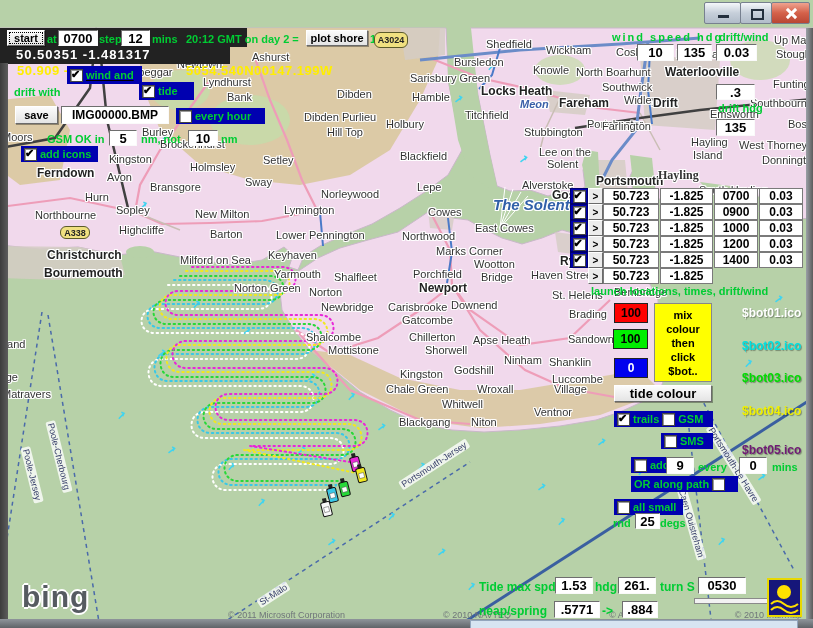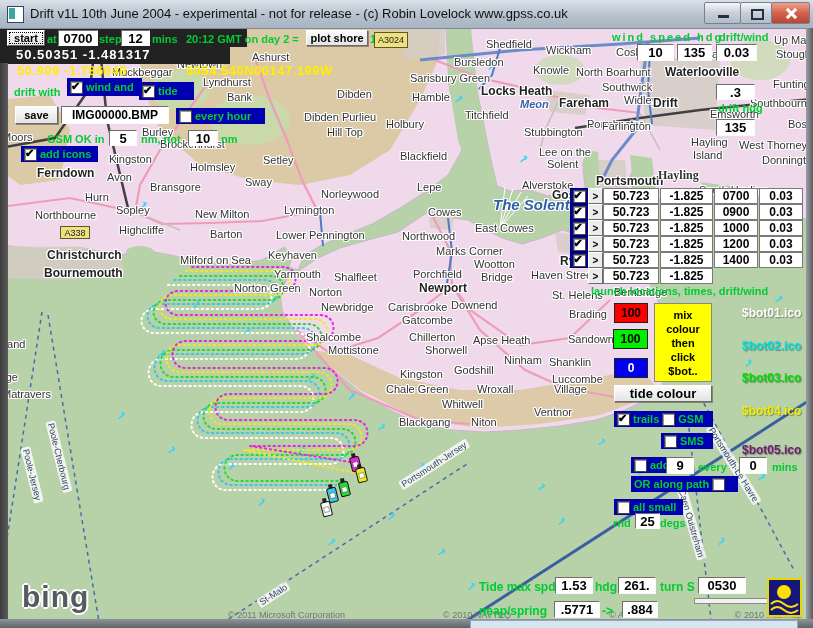--- a/index.html
+++ b/index.html
@@ -39,22 +39,22 @@
   .panel-dark{background:#222;}
   
   .maplabel{position:absolute;font-size:11px;color:#333;white-space:nowrap;
     text-shadow:1px 0 0 #fff,-1px 0 0 #fff,0 1px 0 #fff,0 -1px 0 #fff,1px 1px 0 #fff,-1px -1px 0 #fff,1px -1px 0 #fff,-1px 1px 0 #fff;}
   .maplabel.b{font-weight:bold;color:#222;font-size:12px;}
   .maplabel.w{color:#3a5fa8;font-style:italic;font-weight:bold;}
   .maplabel.w2{color:#3060a8;font-style:italic;font-weight:bold;font-size:15px;}
   .maplabel.s{font-family:"Liberation Serif",serif;font-weight:bold;color:#333;font-size:12px;}
   .ferry{position:absolute;font-size:9px;color:#39406b;background:rgba(255,255,255,.78);padding:0 2px;border-radius:2px;
     white-space:nowrap;transform-origin:0 0;}
-  .roadsign{position:absolute;background:#f0e080;border:1px solid #5a5a2a;border-radius:0;color:#222;
-    font-size:9px;font-weight:normal;display:flex;align-items:center;justify-content:center;box-sizing:border-box;}
+  .roadsign{position:absolute;background:#f0e080;border:1px solid #5a5a2a;border-radius:6px;color:#222;
+    font-size:9px;font-weight:bold;display:flex;align-items:center;justify-content:center;box-sizing:border-box;}
   
   .tcell{position:absolute;height:16px;background:#fff;border:1px solid #7a7a7a;box-sizing:border-box;
     font-weight:bold;font-size:12px;display:flex;align-items:center;justify-content:center;}
   .tcb{position:absolute;width:18px;height:16px;background:#0000b0;border:1px solid #000070;box-sizing:border-box;
     display:flex;align-items:center;justify-content:center;}
   .tbtn{position:absolute;width:15px;height:16px;background:#ececec;border:1px solid;border-color:#fff #6a6a6a #6a6a6a #fff;
     box-sizing:border-box;font-size:10px;font-weight:bold;display:flex;align-items:center;justify-content:center;}
   .botlab{position:absolute;font-weight:bold;font-size:12px;white-space:nowrap;text-shadow:1px 1px 1px rgba(0,0,0,.35);}
   .rgb{position:absolute;border:1px solid #222;font-weight:bold;font-size:12px;display:flex;align-items:center;justify-content:center;box-sizing:border-box;}
   .mixbox{position:absolute;background:#ffff00;border:1px solid #888;color:#000;font-weight:bold;font-size:11px;
@@ -385,21 +385,21 @@
 
   <span class="abs white-co" style="left:16px;top:47px;">50.50351  -1.481317</span>
   <span class="abs ylw" style="left:17px;top:63px;">50.909  -1.786648</span>
   <span class="abs ylw" style="left:186px;top:63px;">5054.540N00147.199W</span>
 
   <div class="abs inp" style="left:716px;top:84px;width:39px;height:16px;">.3</div>
   <span class="abs green" style="left:718px;top:102px;">drift hdg</span>
   <div class="abs inp" style="left:716px;top:119px;width:39px;height:17px;">135</div>
 
   <span class="abs green" style="left:14px;top:86px;">drift with</span>
-  <div class="abs bluebox" style="left:67px;top:78px;width:75px;height:18px;">
+  <div class="abs bluebox" style="left:67px;top:66px;width:75px;height:18px;text-decoration:underline;">
     <span class="cb checked"></span>
     <span class="green">wind and</span>
   </div>
   <div class="abs bluebox" style="left:139px;top:82px;width:55px;height:18px;">
     <span class="cb checked"></span>
     <span class="green">tide</span>
   </div>
 
   <div class="abs btn" style="left:15px;top:106px;width:43px;height:18px;">save</div>
   <div class="abs inp" style="left:61px;top:106px;width:108px;height:18px;font-size:12px;">IMG00000.BMP</div>
@@ -528,24 +528,20 @@
   <div class="sunicon" style="left:767px;top:578px;width:35px;height:39px;">
     <svg width="31" height="35" viewBox="0 0 31 35">
       <circle cx="15" cy="12" r="7" fill="#ffe000"></circle>
       <g stroke="#ffe000" stroke-width="2" fill="none">
         <path d="M2,24 Q8,18 15,24 T29,24"></path>
         <path d="M2,30 Q8,24 15,30 T29,30"></path>
       </g>
     </svg>
   </div>
 
-  <div class="titlebar">
-    <span class="appicon"></span>
-    <span class="wtitle">Drift v1L 10th June 2004 - experimental - not for release - (c) Robin Lovelock www.gpss.co.uk</span>
-  </div>
   <div class="winbtn" style="left:704px;width:35px;">
       <span class="glyph-min"></span>
     </div>
   <div class="winbtn" style="left:740px;width:30px;">
       <span class="glyph-max"></span>
     </div>
   <div class="winbtn close" style="left:771px;width:37px;">
       <span class="glyph-x"></span>
     </div>
 

